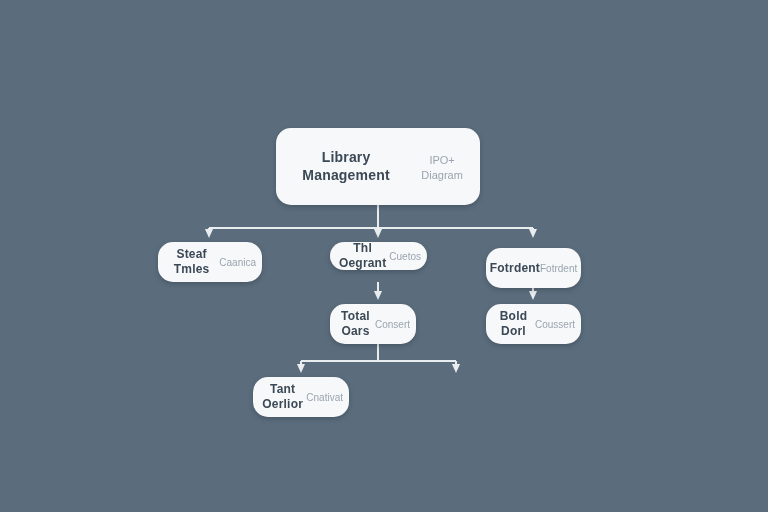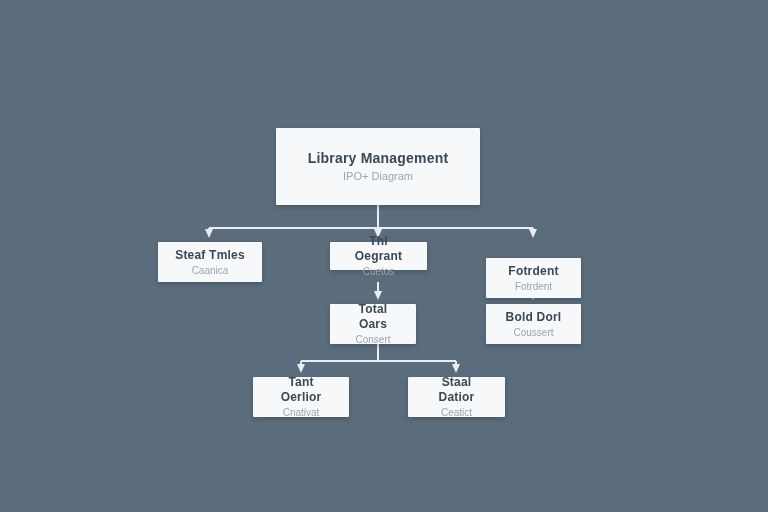--- a/index.html
+++ b/index.html
@@ -23,49 +23,49 @@
     height: 512px;
   }
   .connectors line, .connectors path {
     stroke: #e9edf0;
     stroke-width: 2;
     fill: none;
   }
   .node {
     position: absolute;
     background: #f7f8f9;
-    border-radius: 1px;
+    border-radius: 15px;
     box-shadow: 0 2px 5px rgba(20, 30, 40, 0.28);
     display: flex;
-    flex-direction: column;
+    flex-direction: row;
     align-items: center;
     justify-content: center;
     text-align: center;
     box-sizing: border-box;
-    padding: 2px 16px;
+    padding: 2px 6px;
   }
   .node .title {
     color: #3b4856;
     font-weight: bold;
     font-size: 12px;
     line-height: 1.25;
     letter-spacing: 0.2px;
   }
   .node .subtitle {
     color: #9aa5b1;
     font-size: 10px;
     line-height: 1.3;
     margin-top: 1px;
   }
   .n-root { left: 276px; top: 128px; width: 204px; height: 77px; }
   .n-root .title { font-size: 14px; }
   .n-root .subtitle { font-size: 11px; margin-top: 2px; }
   .n-r2l { left: 158px; top: 242px; width: 104px; height: 40px; }
   .n-r2m { left: 330px; top: 242px; width: 97px;  height: 28px; }
-  .n-r2r { left: 486px; top: 258px; width: 95px;  height: 40px; }
+  .n-r2r { left: 486px; top: 248px; width: 95px;  height: 40px; }
   .n-r3m { left: 330px; top: 304px; width: 86px;  height: 40px; }
   .n-r3r { left: 486px; top: 304px; width: 95px;  height: 40px; }
   .n-r4l { left: 253px; top: 377px; width: 96px;  height: 40px; }
   .n-r4r { left: 408px; top: 377px; width: 97px;  height: 40px; }
 </style>
 </head>
 <body>
 
 <div class="stage">
 
@@ -119,18 +119,14 @@
   <div class="node n-r3r">
     <div class="title">Bold Dorl</div>
     <div class="subtitle">Coussert</div>
   </div>
 
   <div class="node n-r4l">
     <div class="title">Tant Oerlior</div>
     <div class="subtitle">Cnativat</div>
   </div>
 
-  <div class="node n-r4r">
-    <div class="title">Staal Datior</div>
-    <div class="subtitle">Ceatict</div>
-  </div>
 
 </div>
 
 </body></html>

